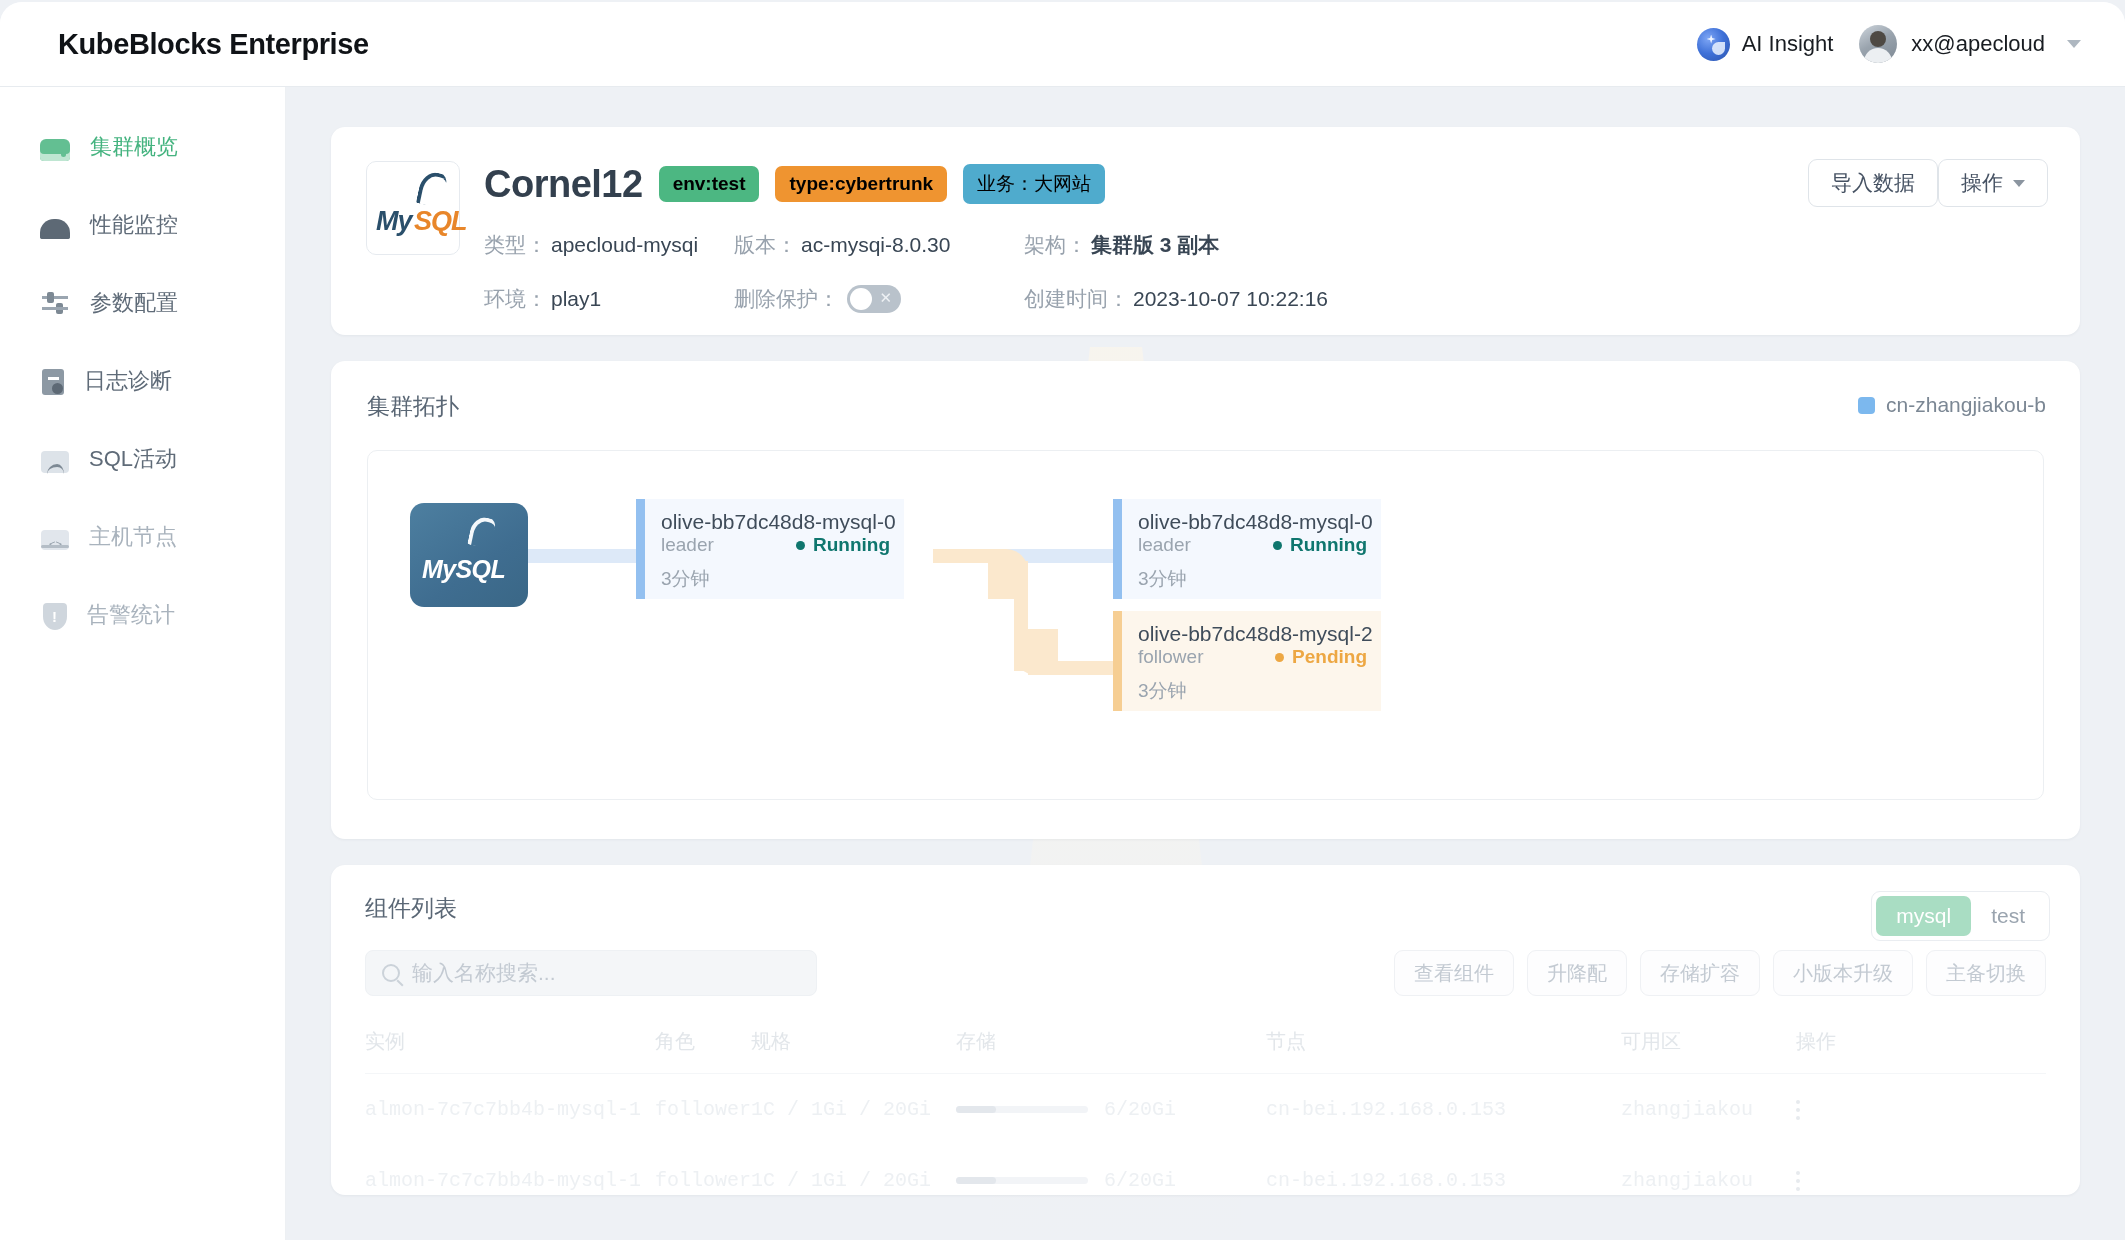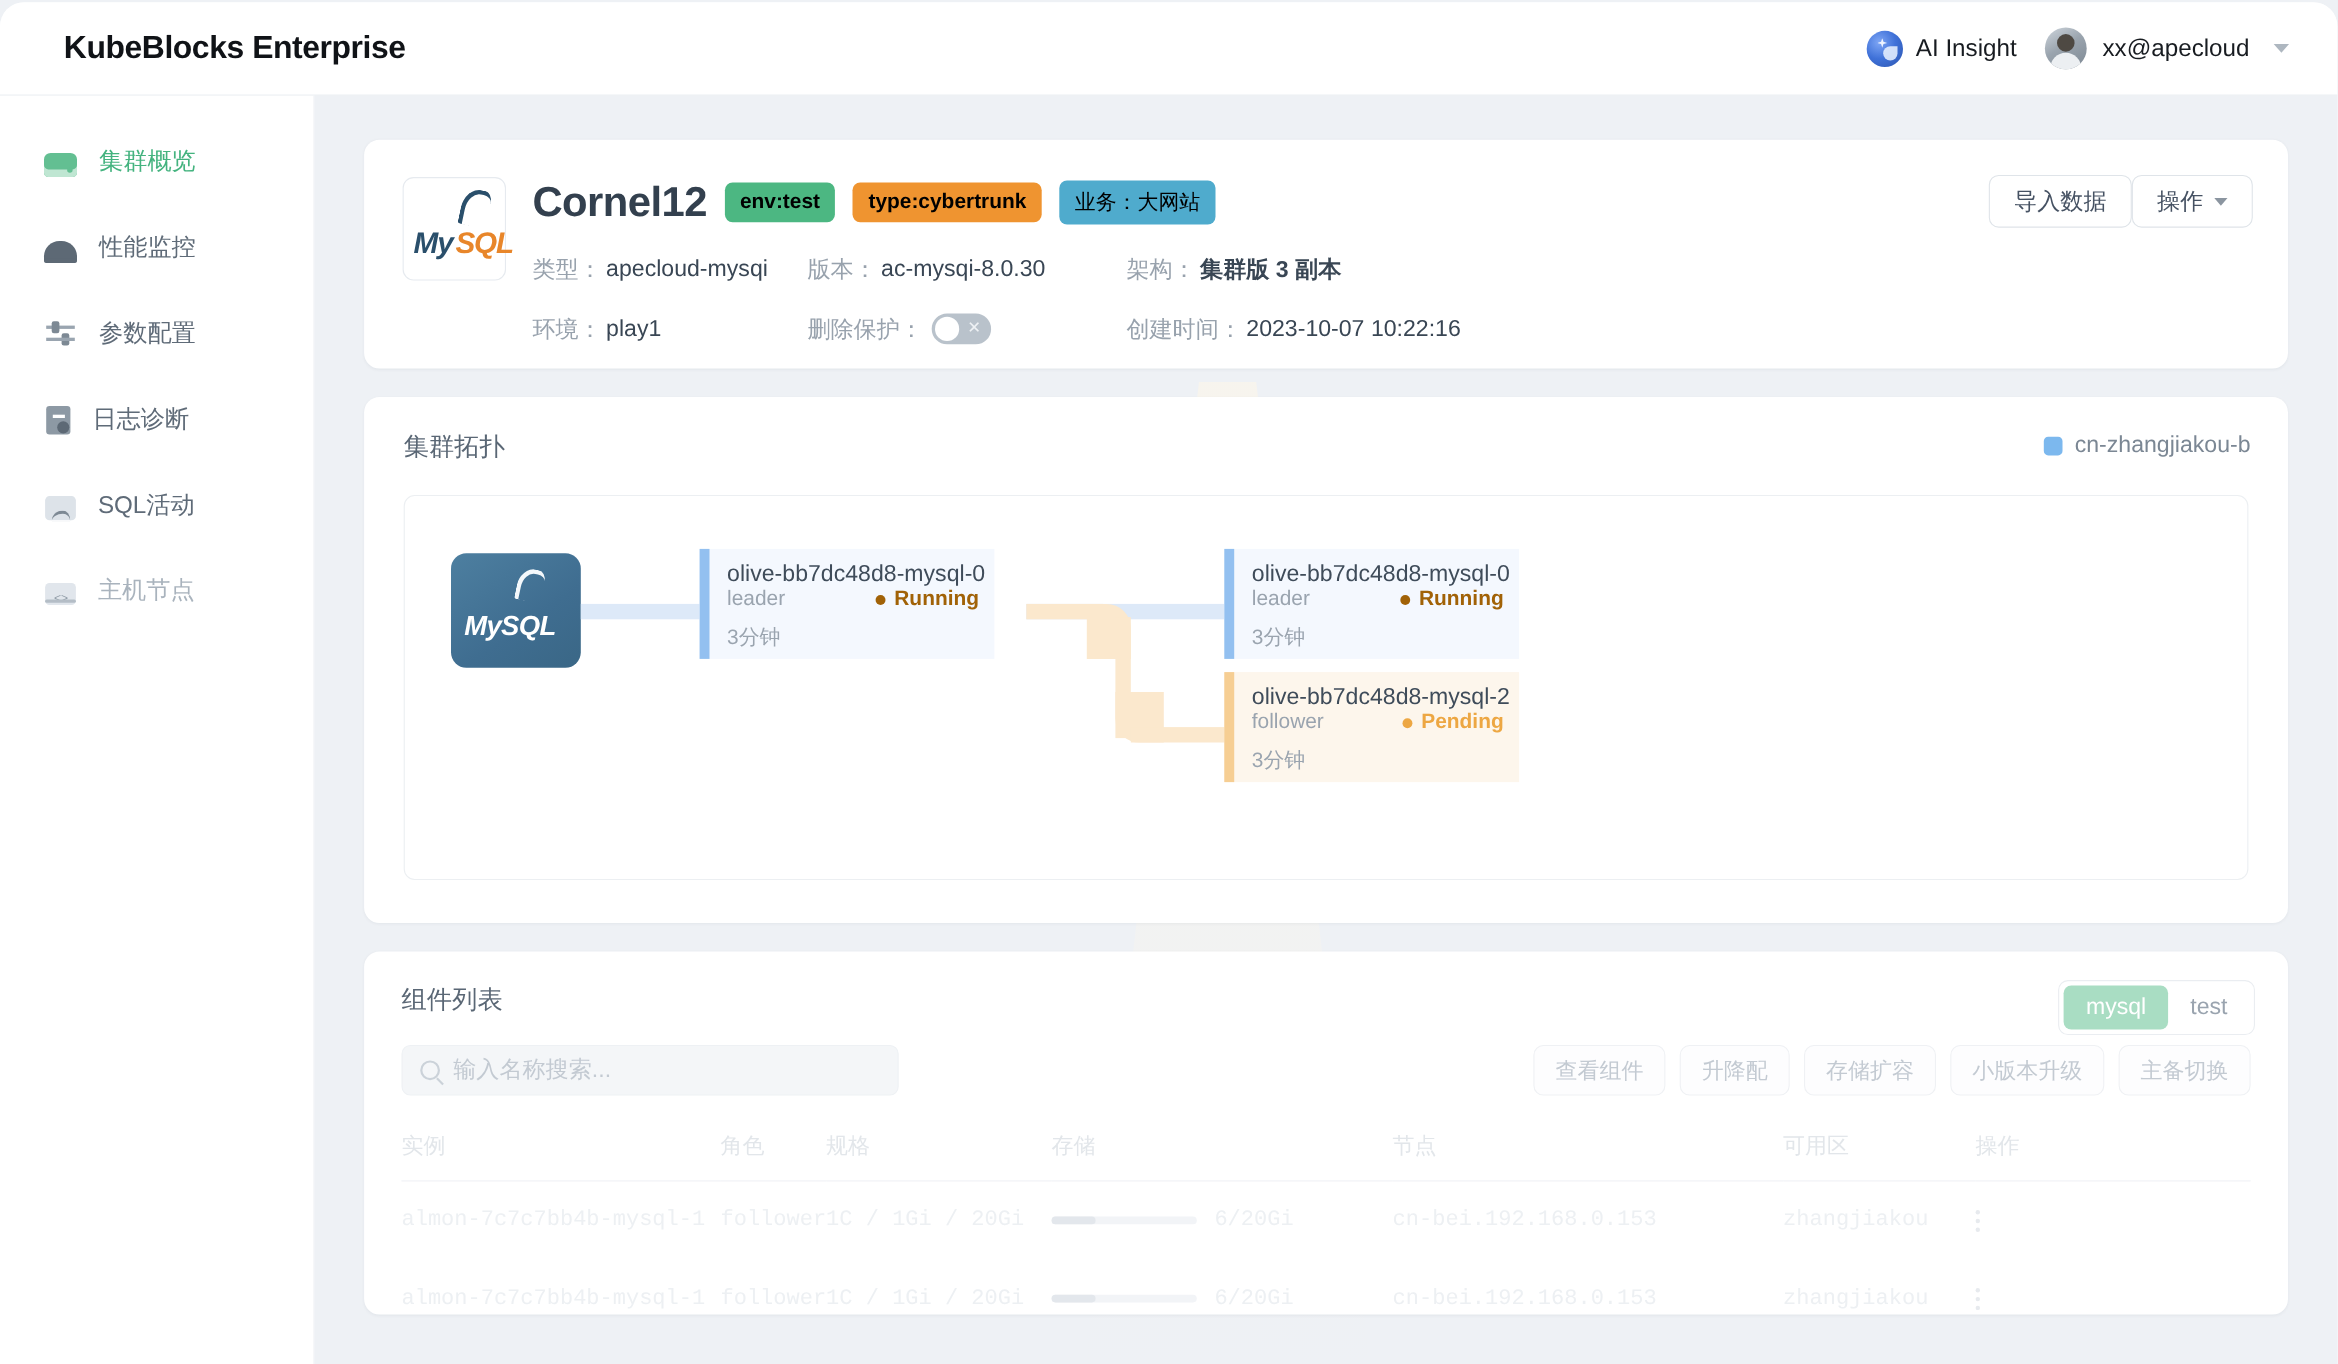--- a/index.html
+++ b/index.html
@@ -261,21 +261,21 @@
   .pod {
     position: absolute; width: 268px; height: 100px;
     background: #f4f8fe; border-left: 9px solid #93c0f0;
     padding: 11px 14px 0 16px;
   }
   .pod.pending { background: #fdf6ec; border-left-color: #f6ce93; }
   .pod-title { font-size: 21px; color: #3f4c5a; white-space: nowrap; }
   .pod-row { display: flex; align-items: center; }
   .pod-role { font-size: 19px; color: #9aa4af; }
   .pod-status { margin-left: auto; display: flex; align-items: center; gap: 8px; font-size: 19px; font-weight: bold; }
-  .pod-status.run { color: #a16207; }
+  .pod-status.run { color: #0f766e; }
   .pod-status.pend { color: #eda743; }
   .dot { width: 9px; height: 9px; border-radius: 50%; background: currentColor; }
   .pod-age { font-size: 19px; color: #9aa4af; margin-top: 10px; }
 
   .link { position: absolute; background: #dde9f8; }
   .link-o { position: absolute; background: #fbe8cd; }
 
   
   .comp-card { margin-top: 26px; height: 330px; padding: 28px 34px; position: relative; }
   .seg {
@@ -379,20 +379,24 @@
       <div class="nav-ico ico-log"></div>
       <div class="nav-label">日志诊断</div>
     </div>
     <div class="nav-item">
       <div class="nav-ico ico-sql"></div>
       <div class="nav-label">SQL活动</div>
     </div>
     <div class="nav-item dim">
       <div class="nav-ico ico-node"></div>
       <div class="nav-label">主机节点</div>
+    </div>
+    <div class="nav-item dim">
+      <div class="nav-ico ico-alert"></div>
+      <div class="nav-label">告警统计</div>
     </div>
   </div>
 
   <div class="main">
     <div class="watermark"></div>
 
     <div class="card info-card">
       <div class="mysql-logo-box">
         <div class="mysql-mark">
           <div class="dolphin"></div>

